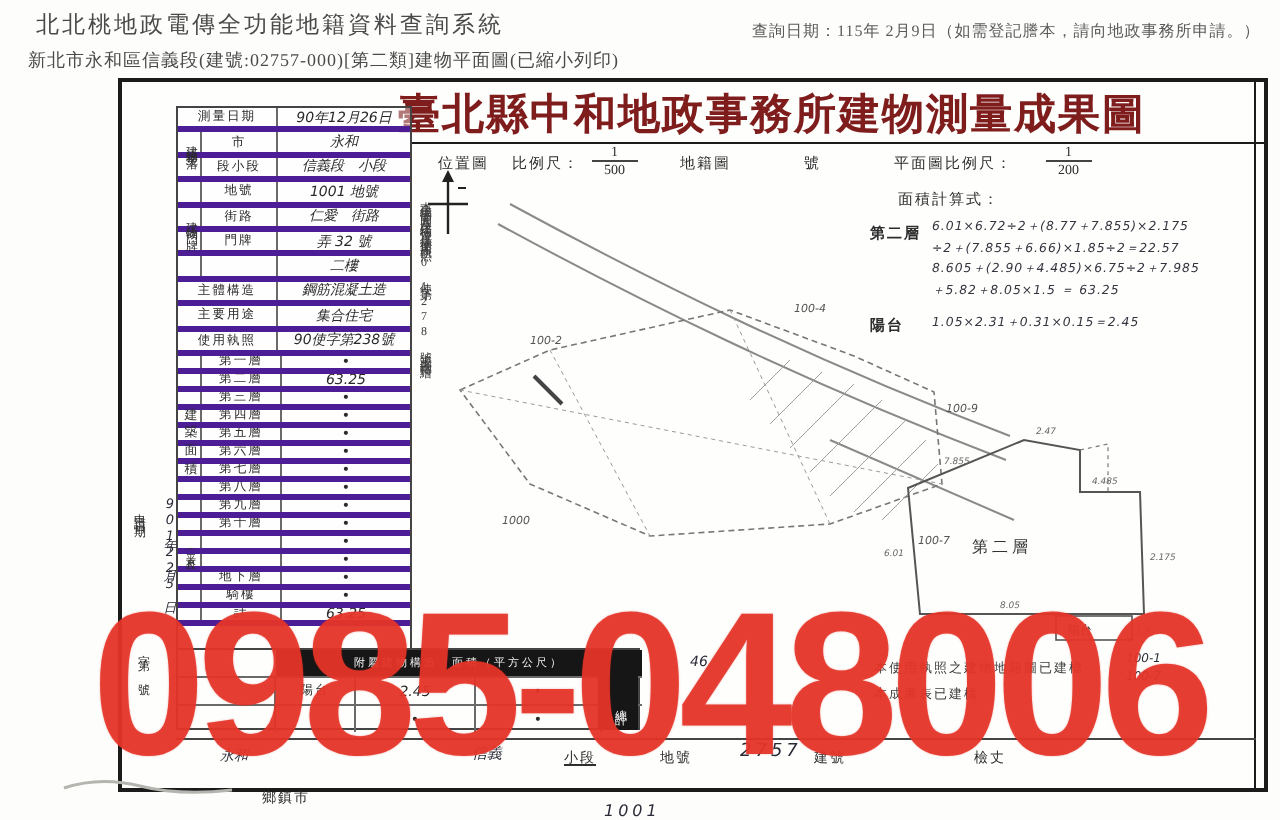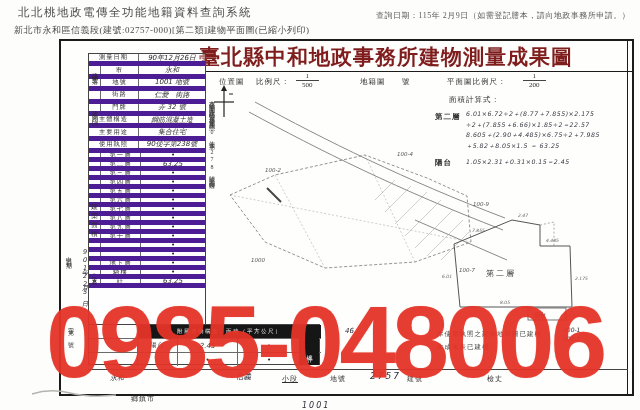--- a/index.html
+++ b/index.html
@@ -14,21 +14,21 @@
   .query-info{left:376px;top:10px;font-size:8px;color:#5a5a5a;letter-spacing:.5px;}
   .doc-line{left:14px;top:24px;font-size:9px;color:#4a4a4a;letter-spacing:.5px;}
   
   .doc-frame{left:59px;top:39px;width:575px;height:357px;border:2px solid #1b1b1b;background:#fefefd;}
   .inner-right-line{left:627px;top:39px;width:0;height:357px;border-left:1px solid #1b1b1b;}
   .doc-title{left:199px;top:43px;font-size:21px;font-weight:bold;letter-spacing:1px;color:#7f1d1d;}
   .title-rule{left:205px;top:71px;width:427px;border-top:1.5px solid #1b1b1b;}
   .vdivider{left:205px;top:71px;height:253px;border-left:1.5px solid #333;}
   
   .ltable{left:88px;top:53px;width:118px;height:272px;border:1px solid #444;background:rgba(255,255,255,.4);}
-  .trow{display:grid;border-bottom:5px solid #4c1d95;}
+  .trow{display:grid;border-bottom:3px solid #4c1d95;}
   .r12{height:12.4px;grid-template-columns:12px 38px 1fr;}
   .r12b{height:12.4px;grid-template-columns:50px 1fr;}
   .r9{height:9px;grid-template-columns:12px 40px 1fr;}
   .cell{border-right:1px solid #6a6a6a;display:flex;align-items:center;justify-content:center;
         font-size:6.3px;letter-spacing:1px;overflow:hidden;white-space:nowrap;color:#2a2a2a;}
   .cell:last-child{border-right:none;}
   .cell.hand{font-size:7px;letter-spacing:0;}
   .dot{font-size:6px;letter-spacing:0;}
   .vlab{position:absolute;writing-mode:vertical-rl;text-orientation:upright;color:#2a2a2a;}
   
@@ -73,40 +73,50 @@
     <div class="cell hand">90年12月26日</div>
   </div>
   <div>
 
       <div class="trow r12">
         <div class="cell"></div>
         <div class="cell">市</div>
         <div class="cell hand">永和</div>
       </div>
 
+      <div class="trow r12">
+        <div class="cell"></div>
+        <div class="cell">段小段</div>
+        <div class="cell hand">信義段　小段</div>
+      </div>
 
       <div class="trow r12">
         <div class="cell"></div>
         <div class="cell">地號</div>
         <div class="cell hand">1001 地號</div>
       </div>
 
       <div class="trow r12">
         <div class="cell"></div>
         <div class="cell">街路</div>
         <div class="cell hand">仁愛　街路</div>
       </div>
 
 
       <div class="trow r12">
         <div class="cell"></div>
         <div class="cell">門牌</div>
         <div class="cell hand">弄 32 號</div>
       </div>
 
+      <div class="trow r12">
+        <div class="cell"></div>
+        <div class="cell"></div>
+        <div class="cell hand">二樓</div>
+      </div>
     </div>
   <div>
 
       <div class="trow r12b">
         <div class="cell">主體構造</div>
         <div class="cell hand">鋼筋混凝土造</div>
       </div>
 
       <div class="trow r12b">
         <div class="cell">主要用途</div>
@@ -239,21 +249,21 @@
   </div>
   <div class="att-total">總計</div>
 </div>
 
 <div class="abs small-label" style="left:219px;top:77px;">位置圖</div>
 <div class="abs small-label" style="left:256px;top:77px;">比例尺：</div>
 <div class="abs frac" style="left:296px;top:72px;">
   <span>1</span>
   <span class="den">500</span>
 </div>
-<div class="abs small-label" style="left:340px;top:77px;margin-left:20px;">地籍圖</div>
+<div class="abs small-label" style="left:340px;top:77px;">地籍圖</div>
 <div class="abs small-label" style="left:402px;top:77px;">號</div>
 
 <svg class="abs" style="left:212px;top:84px;" width="24" height="36">
   <line x1="12" y1="4" x2="12" y2="33" stroke="#222" stroke-width="1.2"></line>
   <line x1="2" y1="18" x2="22" y2="18" stroke="#222" stroke-width="1.2"></line>
   <path d="M12,1 L9,7 L15,7 Z" fill="#222"></path>
   <line x1="17" y1="10" x2="21" y2="10" stroke="#222" stroke-width="1"></line>
 </svg>
 
 <div class="abs vtext note-v" style="left:207px;top:96px;height:228px;">本建物平面圖及建物位置係依使用執照90使字第1278號竣工圖轉繪</div>

